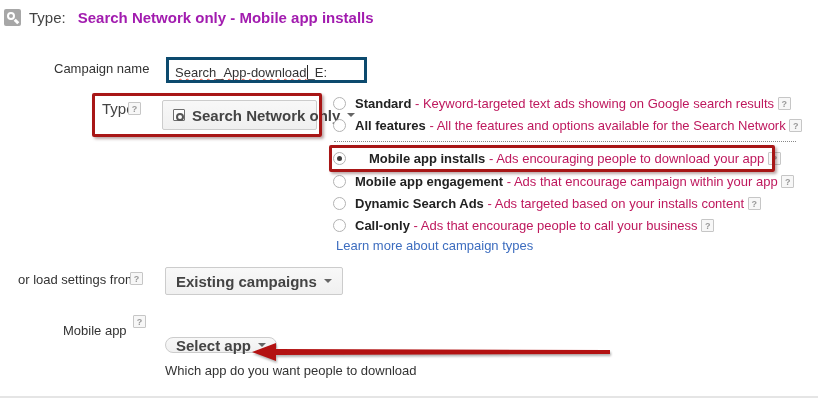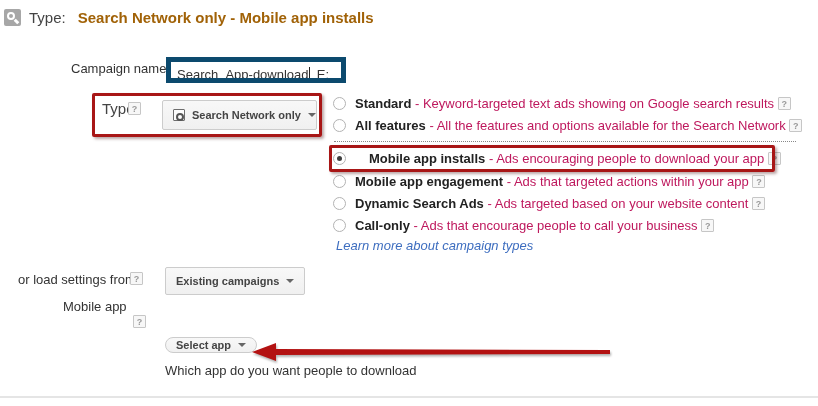--- a/index.html
+++ b/index.html
@@ -9,59 +9,59 @@
     font-family:"Liberation Sans", sans-serif; font-size:13px; color:#333;
     overflow:hidden;
   }
 
   
   .hdr { position:absolute; left:4px; top:9px; display:flex; gap:8px; }
   .hdr-ico { width:17px; height:17px; background:#a7a7a7; border-radius:2px; position:relative; flex:none; }
   .hdr-ico .mag-c { position:absolute; left:3px; top:3px; width:8px; height:8px; border:2px solid #fff; border-radius:50%; }
   .hdr-ico .mag-h { position:absolute; left:11px; top:10px; width:3px; height:5px; background:#fff; transform:rotate(-45deg); }
   .hdr-type { font-size:15px; color:#444; }
-  .hdr-title { font-size:15px; font-weight:bold; color:#a16207; margin-left:4px; }
+  .hdr-title { font-size:15px; font-weight:bold; color:#a21caf; margin-left:4px; }
 
   
   .lbl { position:absolute; color:#333; font-size:13px; white-space:nowrap; }
 
   
   .help { display:inline-block; width:13px; height:13px; background:#f7f7f7; border:1px solid #c6c6c6;
           border-radius:1px; color:#999; font-size:9px; line-height:12px; text-align:center;
           font-weight:bold; vertical-align:1px; flex:none; }
   .help.abs { position:absolute; }
 
   
-  .input { position:absolute; left:166px; top:57px; width:180px; height:26px; border:5px solid #0c4a6e;
+  .input { position:absolute; left:166px; top:57px; width:201px; height:26px; border:3px solid #0c4a6e;
            background:#fff; padding:5px 6px 0 6px; font-size:13px; color:#333; white-space:nowrap; overflow:hidden; }
   .squiggle { text-decoration:underline; text-decoration-style:wavy; text-decoration-color:#e34a3a; text-decoration-thickness:1px; }
   .caret { display:inline-block; width:1px; height:14px; background:#222; vertical-align:-2px; }
 
   
   .btn { position:absolute; display:flex; align-items:center; gap:7px;
          background:linear-gradient(#f8f8f8,#f0f0f0); border:1px solid #cccccc; border-radius:2px;
-         font-family:"Liberation Sans", sans-serif; font-size:11px; font-weight:bold; color:#444;
+         font-family:"Liberation Sans", sans-serif; font-size:15px; font-weight:bold; color:#444;
          padding:0 10px; cursor:pointer; white-space:nowrap; }
   .dd-arrow { width:0; height:0; border-left:4px solid transparent; border-right:4px solid transparent;
               border-top:4px solid #666; flex:none; }
   .ct-ico { width:12px; height:12px; border:1px solid #6d6d6d; border-radius:1px; background:#fcfcfc; position:relative; flex:none; }
   .ct-ico::after { content:""; position:absolute; left:2px; top:3px; width:4px; height:4px;
                    border:2px solid #555; border-radius:50%; }
 
   
   .radio-row { position:absolute; left:333px; display:flex; align-items:flex-start; gap:9px; white-space:nowrap; cursor:pointer; }
   .radio { width:13px; height:13px; border:1px solid #b3b3b3; border-radius:50%; background:#fff; position:relative; flex:none; margin-top:1px; }
   .radio.on::after { content:""; position:absolute; left:3px; top:3px; width:5px; height:5px; border-radius:50%; background:#3f3f3f; }
   .rname { font-weight:bold; color:#222; }
   .rdesc { color:#be185d; }
   .rtext { font-size:13px; }
 
   .dotted-sep { position:absolute; left:334px; top:141px; width:462px; border-top:1px dotted #888; }
 
-  .link { position:absolute; left:336px; top:238px; color:#3d6dbf; font-size:13px; text-decoration:none; cursor:pointer;font-style:italic; }
+  .link { position:absolute; left:336px; top:238px; color:#3d6dbf; font-size:13px; text-decoration:none; cursor:pointer; }
 
   
   .redbox { position:absolute; border:3px solid #a81616; border-radius:2px;
             box-shadow:2px 2px 3px rgba(60,0,0,0.35); pointer-events:none; }
   .redbox-type { left:92px; top:93px; width:230px; height:44px; }
   .redbox-installs { left:329px; top:145px; width:446px; height:27px; }
   .arrow-annot { position:absolute; left:250px; top:340px; width:364px; height:24px;
                  filter:drop-shadow(1px 2px 1px rgba(0,0,0,0.3)); pointer-events:none; }
 
   .bottom-divider { position:absolute; left:0; top:396px; width:818px; height:2px; background:#e5e5e5; }
@@ -73,21 +73,21 @@
 
   <div class="hdr">
     <span class="hdr-ico">
       <span class="mag-c"></span>
       <span class="mag-h"></span>
     </span>
     <span class="hdr-type">Type:</span>
     <span class="hdr-title">Search Network only - Mobile app installs</span>
   </div>
 
-  <span class="lbl" style="left:71px; top:61px;">Campaign name</span>
+  <span class="lbl" style="left:54px; top:61px;">Campaign name</span>
   <div class="input">
     <span class="squiggle">Search_App-download</span><span class="caret"></span><span>_E:</span>
   </div>
 
   <span class="lbl" style="left:102px; top:100px; font-size:15px; color:#444;">Type</span>
   <span class="help abs" style="left:128px; top:102px;">?</span>
   <button class="btn" style="left:162px; top:100px; height:30px; width:155px;">
     <span class="ct-ico"></span>
     <span>Search Network only</span>
     <span class="dd-arrow"></span>
@@ -105,43 +105,43 @@
 
   <div class="dotted-sep"></div>
 
   <div class="radio-row" style="top:151px;gap:23px;">
     <span class="radio on"></span>
     <span class="rtext"><span class="rname">Mobile app installs</span> <span class="rdesc">- Ads encouraging people to download your app</span> <span class="help">?</span></span>
   </div>
 
   <div class="radio-row" style="top:174px;">
     <span class="radio"></span>
-    <span class="rtext"><span class="rname">Mobile app engagement</span> <span class="rdesc">- Ads that targeted actions within your app</span> <span class="help">?</span></span>
+    <span class="rtext"><span class="rname">Mobile app engagement</span> <span class="rdesc">- Ads that encourage campaign within your app</span> <span class="help">?</span></span>
   </div>
 
   <div class="radio-row" style="top:196px;">
     <span class="radio"></span>
-    <span class="rtext"><span class="rname">Dynamic Search Ads</span> <span class="rdesc">- Ads targeted based on your website content</span> <span class="help">?</span></span>
+    <span class="rtext"><span class="rname">Dynamic Search Ads</span> <span class="rdesc">- Ads targeted based on your installs content</span> <span class="help">?</span></span>
   </div>
 
   <div class="radio-row" style="top:218px;">
     <span class="radio"></span>
     <span class="rtext"><span class="rname">Call-only</span> <span class="rdesc">- Ads that encourage people to call your business</span> <span class="help">?</span></span>
   </div>
 
   <a class="link" href="#">Learn more about campaign types</a>
 
   <span class="lbl" style="left:18px; top:272px;">or load settings from</span>
   <span class="help abs" style="left:130px; top:272px;">?</span>
   <button class="btn" style="left:165px; top:267px; height:28px;">
     <span>Existing campaigns</span>
     <span class="dd-arrow"></span>
   </button>
 
-  <span class="lbl" style="left:63px; top:299px;">Mobile app</span>
+  <span class="lbl" style="left:63px; top:323px;">Mobile app</span>
   <span class="help abs" style="left:133px; top:315px;">?</span>
   <span class="lbl" style="left:165px; top:315px;margin-top:48px;">Which app do you want people to download</span>
   <button class="btn" style="left:165px; top:337px; height:16px;border-radius:12px;">
     <span>Select app</span>
     <span class="dd-arrow"></span>
   </button>
 
   <div class="redbox redbox-type"></div>
   <div class="redbox redbox-installs"></div>
   <svg class="arrow-annot" viewBox="0 0 364 24">

